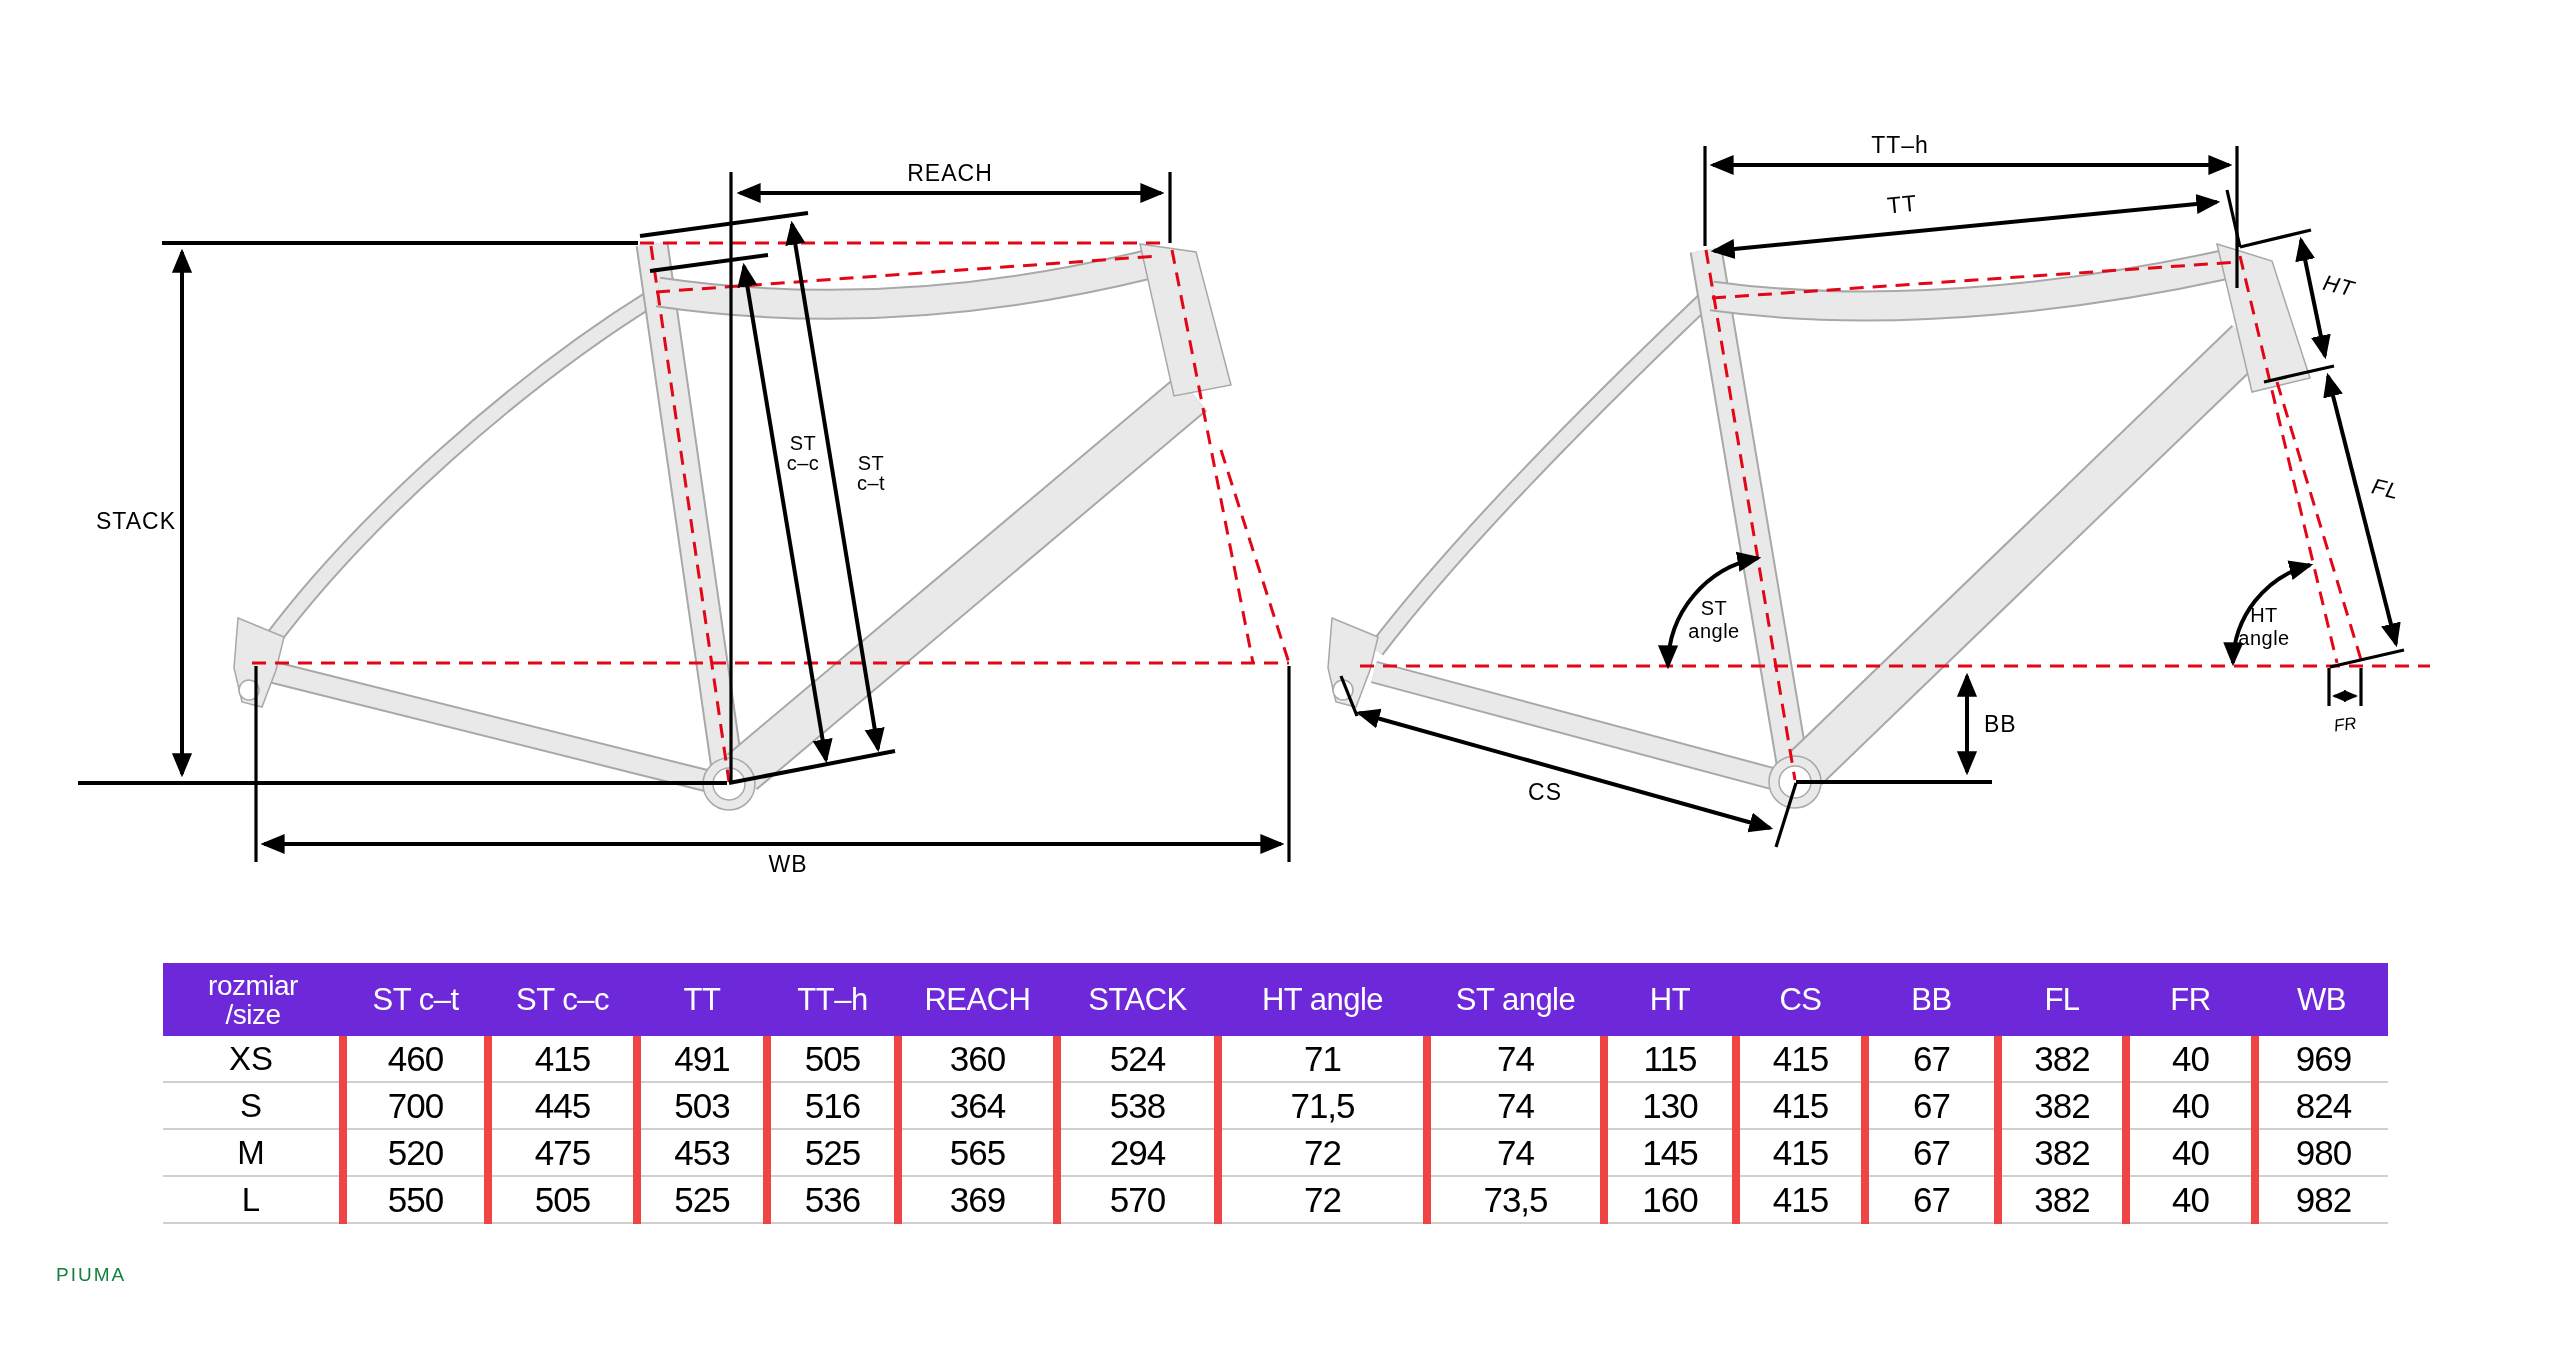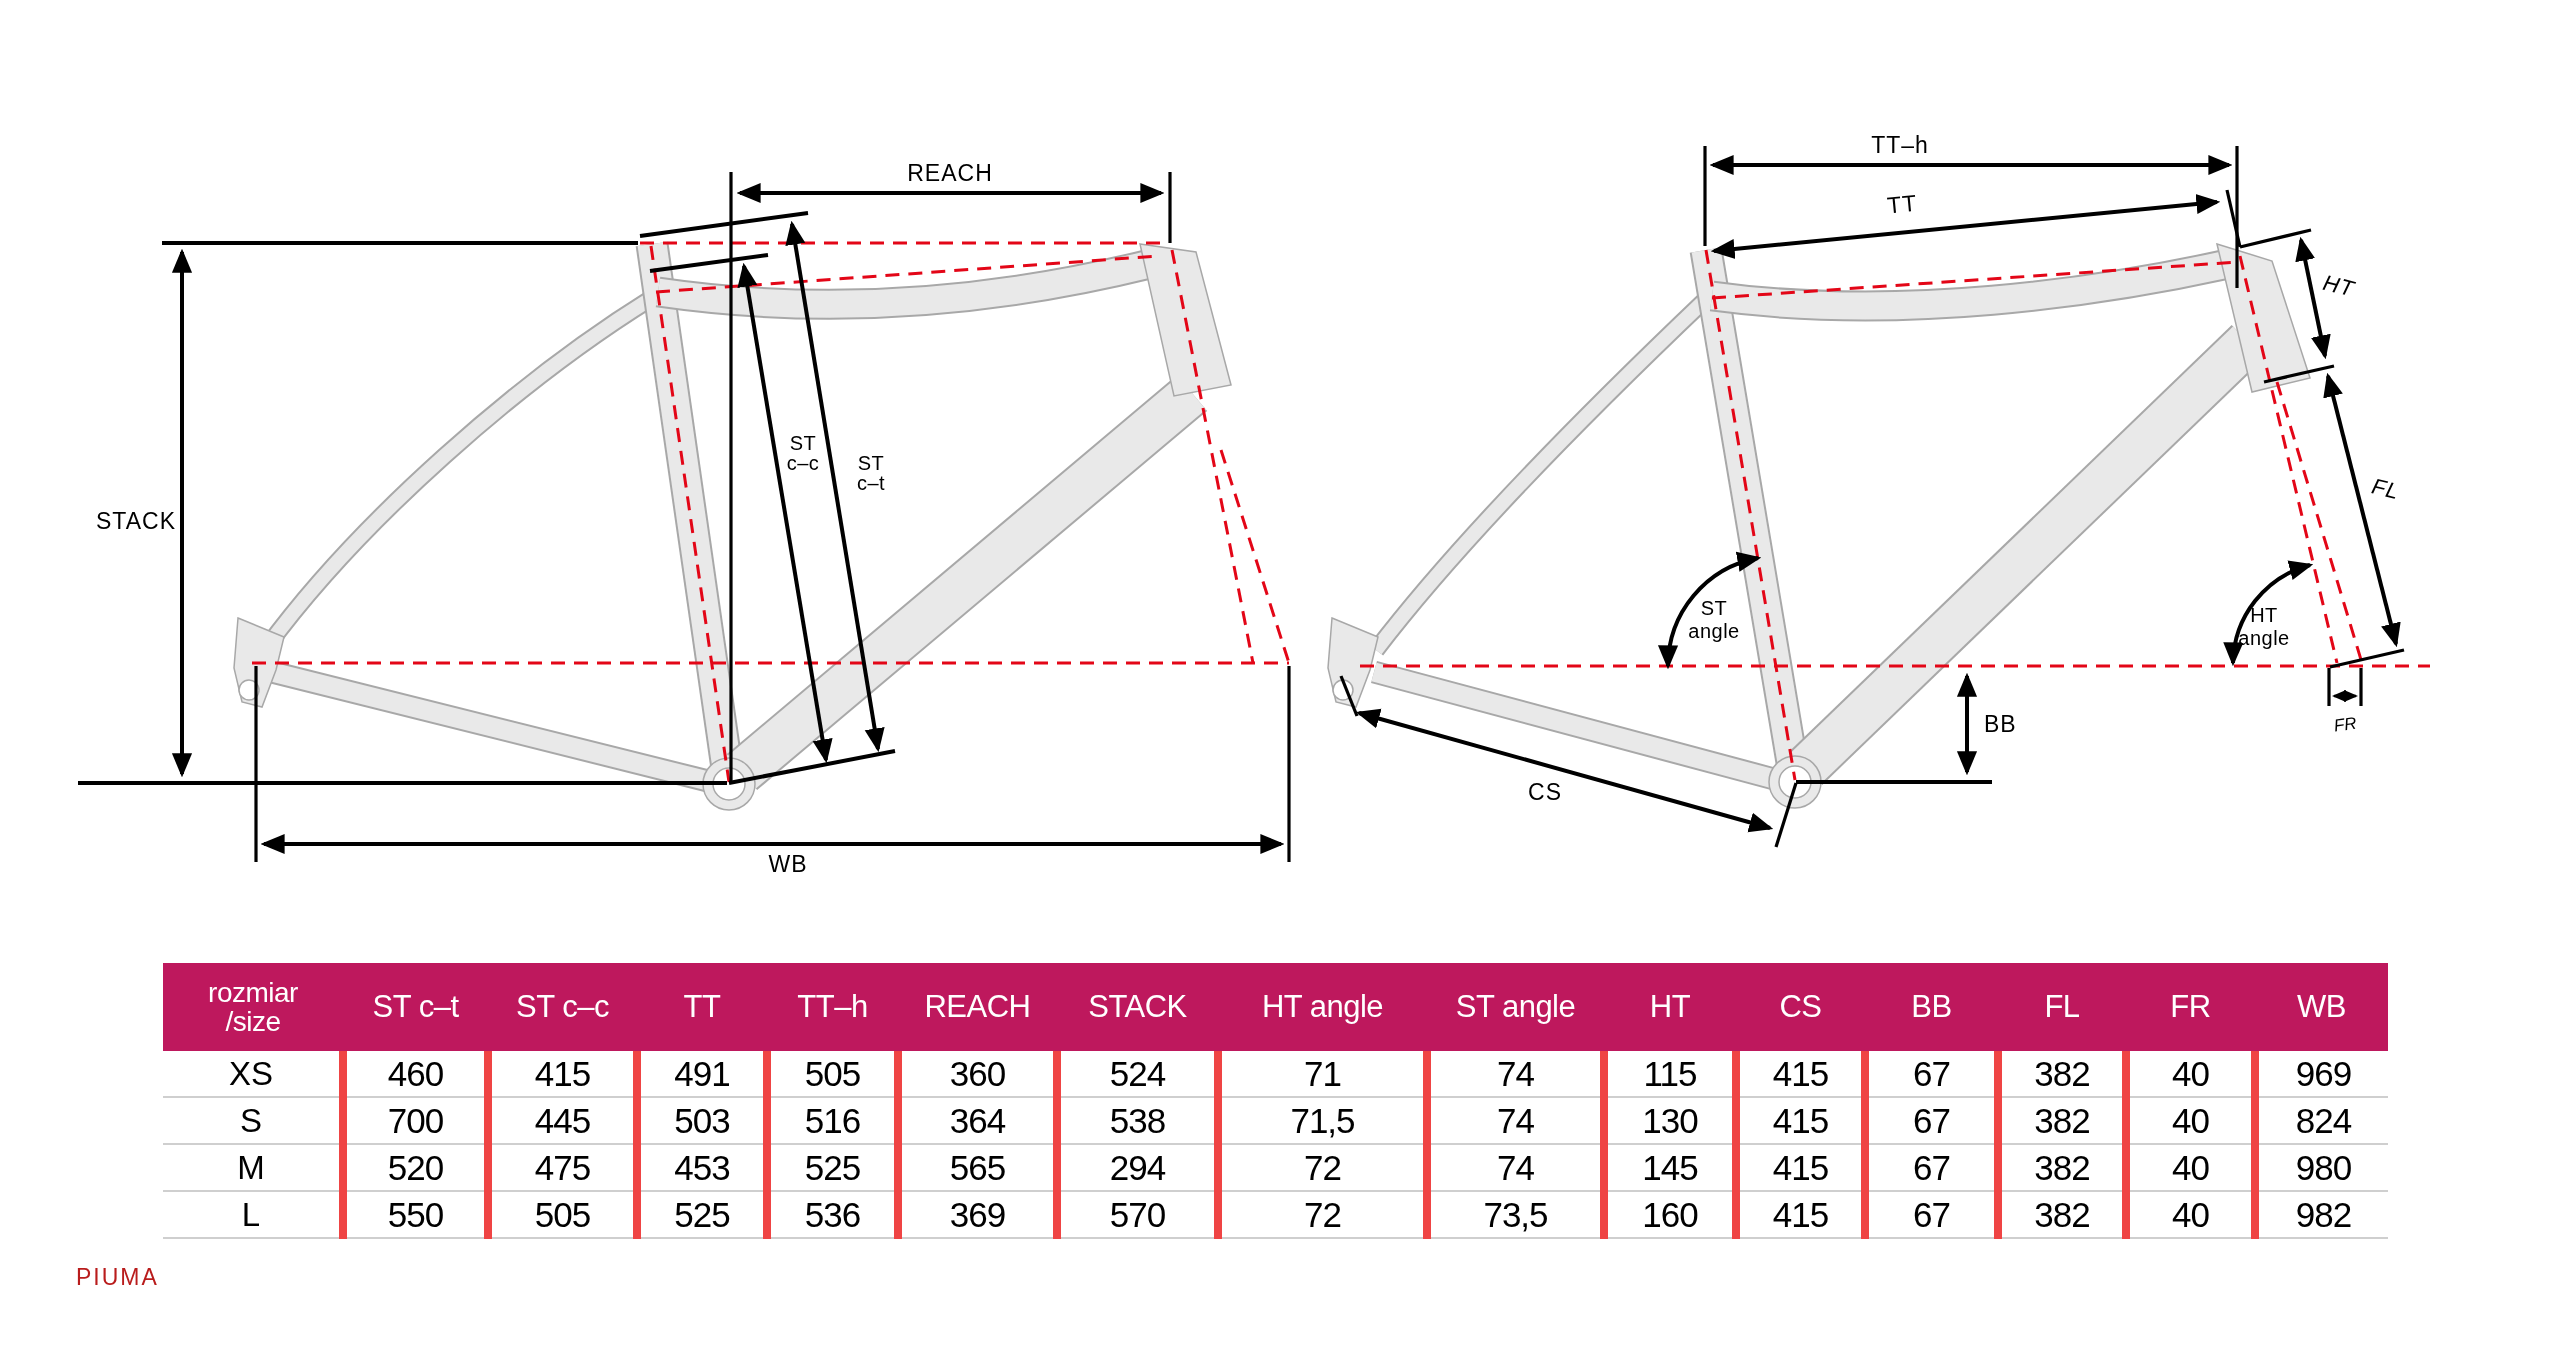--- a/index.html
+++ b/index.html
@@ -16,36 +16,36 @@
   .meas-thin{stroke:#000;stroke-width:3.2;fill:none;}
   .reddash{stroke:#e30617;stroke-width:3;fill:none;stroke-dasharray:14 9;}
   .dlabel{font-size:23px;letter-spacing:1px;fill:#000;}
   .dlabel-sm{font-size:20px;letter-spacing:0.5px;fill:#000;}
   .dlabel-it{font-size:22px;font-style:italic;letter-spacing:1px;fill:#000;}
   .anchor-mid{text-anchor:middle;}
   
   #geo-table-wrap{position:absolute;left:163px;top:963px;width:2225px;}
   table#geo-table{border-collapse:collapse;table-layout:fixed;width:2225px;}
   #geo-table thead th{
-    background:#be185d;color:#fff;font-weight:400;height:88px;
+    background:#6d28d9;color:#fff;font-weight:400;height:73px;
     font-size:31px;letter-spacing:-0.5px;text-align:center;vertical-align:middle;padding:0;
   }
   #geo-table thead th.size-h{font-size:28px;line-height:29px;}
   #geo-table tbody td{
     height:45px;text-align:center;vertical-align:middle;padding:0;
     font-size:35px;letter-spacing:-1px;border-top:2px solid #cfcfcf;
   }
   #geo-table tbody tr:first-child td{border-top:none;}
   #geo-table tbody tr:last-child td{border-bottom:2px solid #cfcfcf;}
   #geo-table tbody td + td{border-left:8px solid #ef4444;}
   #geo-table tbody td.size-cell{font-weight:400;font-size:33px;letter-spacing:0;}
   
   #watermark{
-    position:absolute;left:76px;top:1264px;font-size:23px;letter-spacing:2px;
-    color:#b91c1c;font-weight:400;
+    position:absolute;left:56px;top:1264px;font-size:19px;letter-spacing:2px;
+    color:#15803d;font-weight:400;
   }
 </style>
 </head>
 <body>
 
 <svg id="geo-svg" width="2552" height="950" viewBox="0 0 2552 950">
   <defs>
     <marker id="ah" viewBox="0 0 10 10" refX="8.6" refY="5" markerWidth="6" markerHeight="6" orient="auto-start-reverse">
       <path d="M0,0.8 L10,5 L0,9.2 z" fill="#000"></path>
     </marker>

